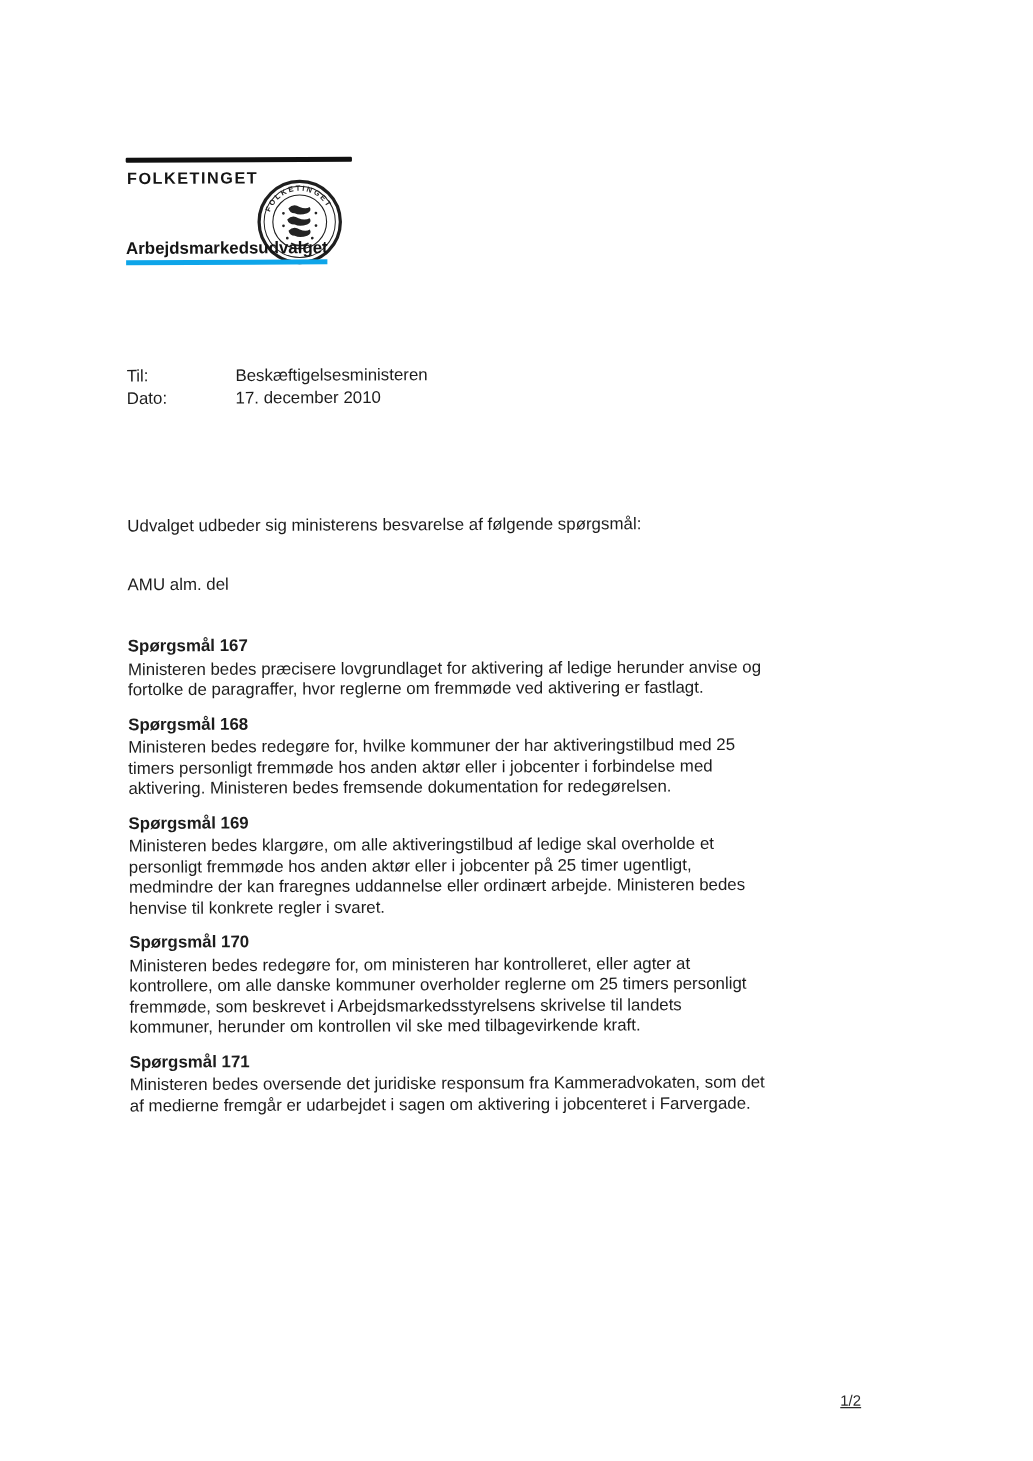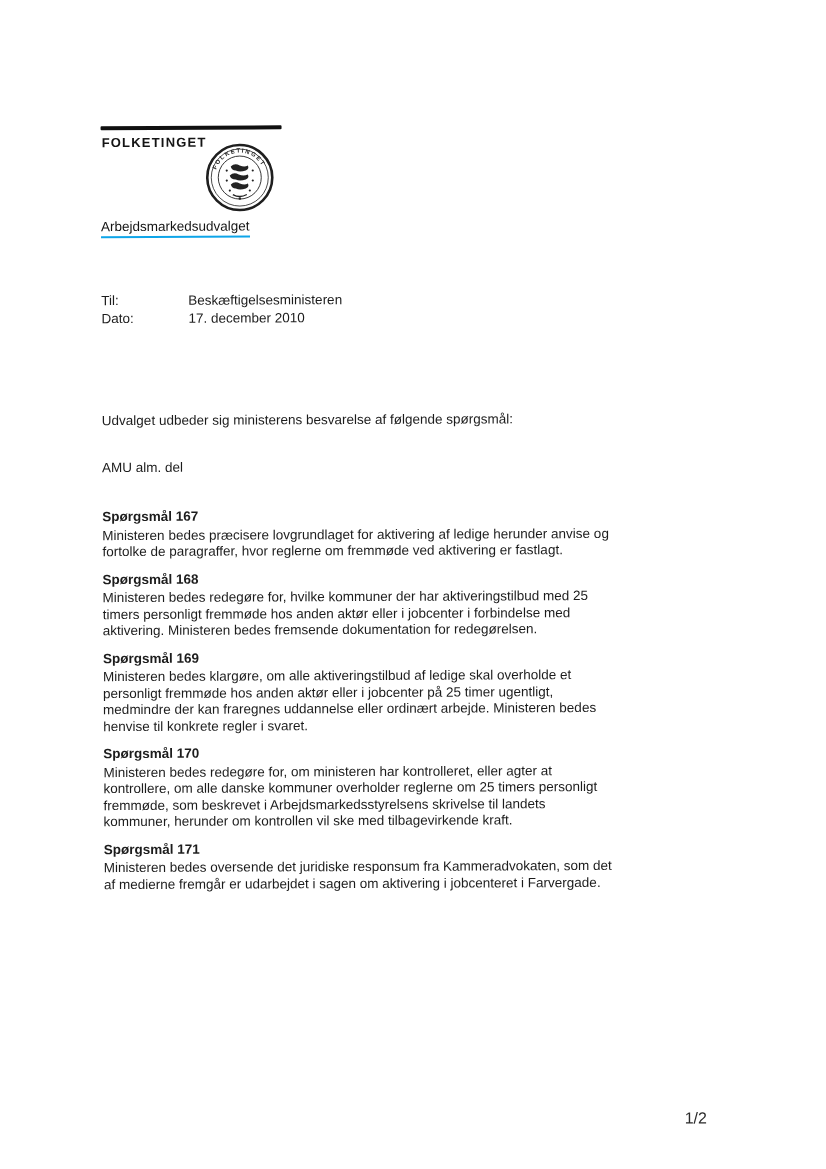--- a/index.html
+++ b/index.html
@@ -45,25 +45,25 @@
   .seal {
     position: absolute;
     left: 204px;
     top: 142px;
     width: 70px;
     height: 70px;
   }
   .committee-name {
     position: absolute;
     left: 100px;
-    top: 218px;
+    top: 190px;
     font-size: 13.5px;
-    font-weight: normal;
+    font-weight: bold;
     color: #141414;
-    border-bottom: 2px solid #0ea5e9;
+    border-bottom: 4px solid #0ea5e9;
     padding-bottom: 2px;
   }
 
   
   .meta {
     position: absolute;
     left: 100px;
     top: 291px;
     width: 420px;
   }
@@ -102,24 +102,25 @@
     font-weight: bold;
     margin: 0 0 2px 0;
   }
   .question-text {
     margin: 0 0 11px 0;
   }
 
   
   .page-number {
     position: absolute;
-    right: 28px;
+    right: 46px;
     bottom: 40px;
-    font-size: 16px;
+    font-size: 12px;
     color: #2a2a2a;
+    text-decoration: underline;
   }
 </style>
 </head>
 <body>
 
 <div class="page">
   <div class="scan-tilt">
 
     <div class="letterhead-bar"></div>
     <div class="wordmark">FOLKETINGET</div>

